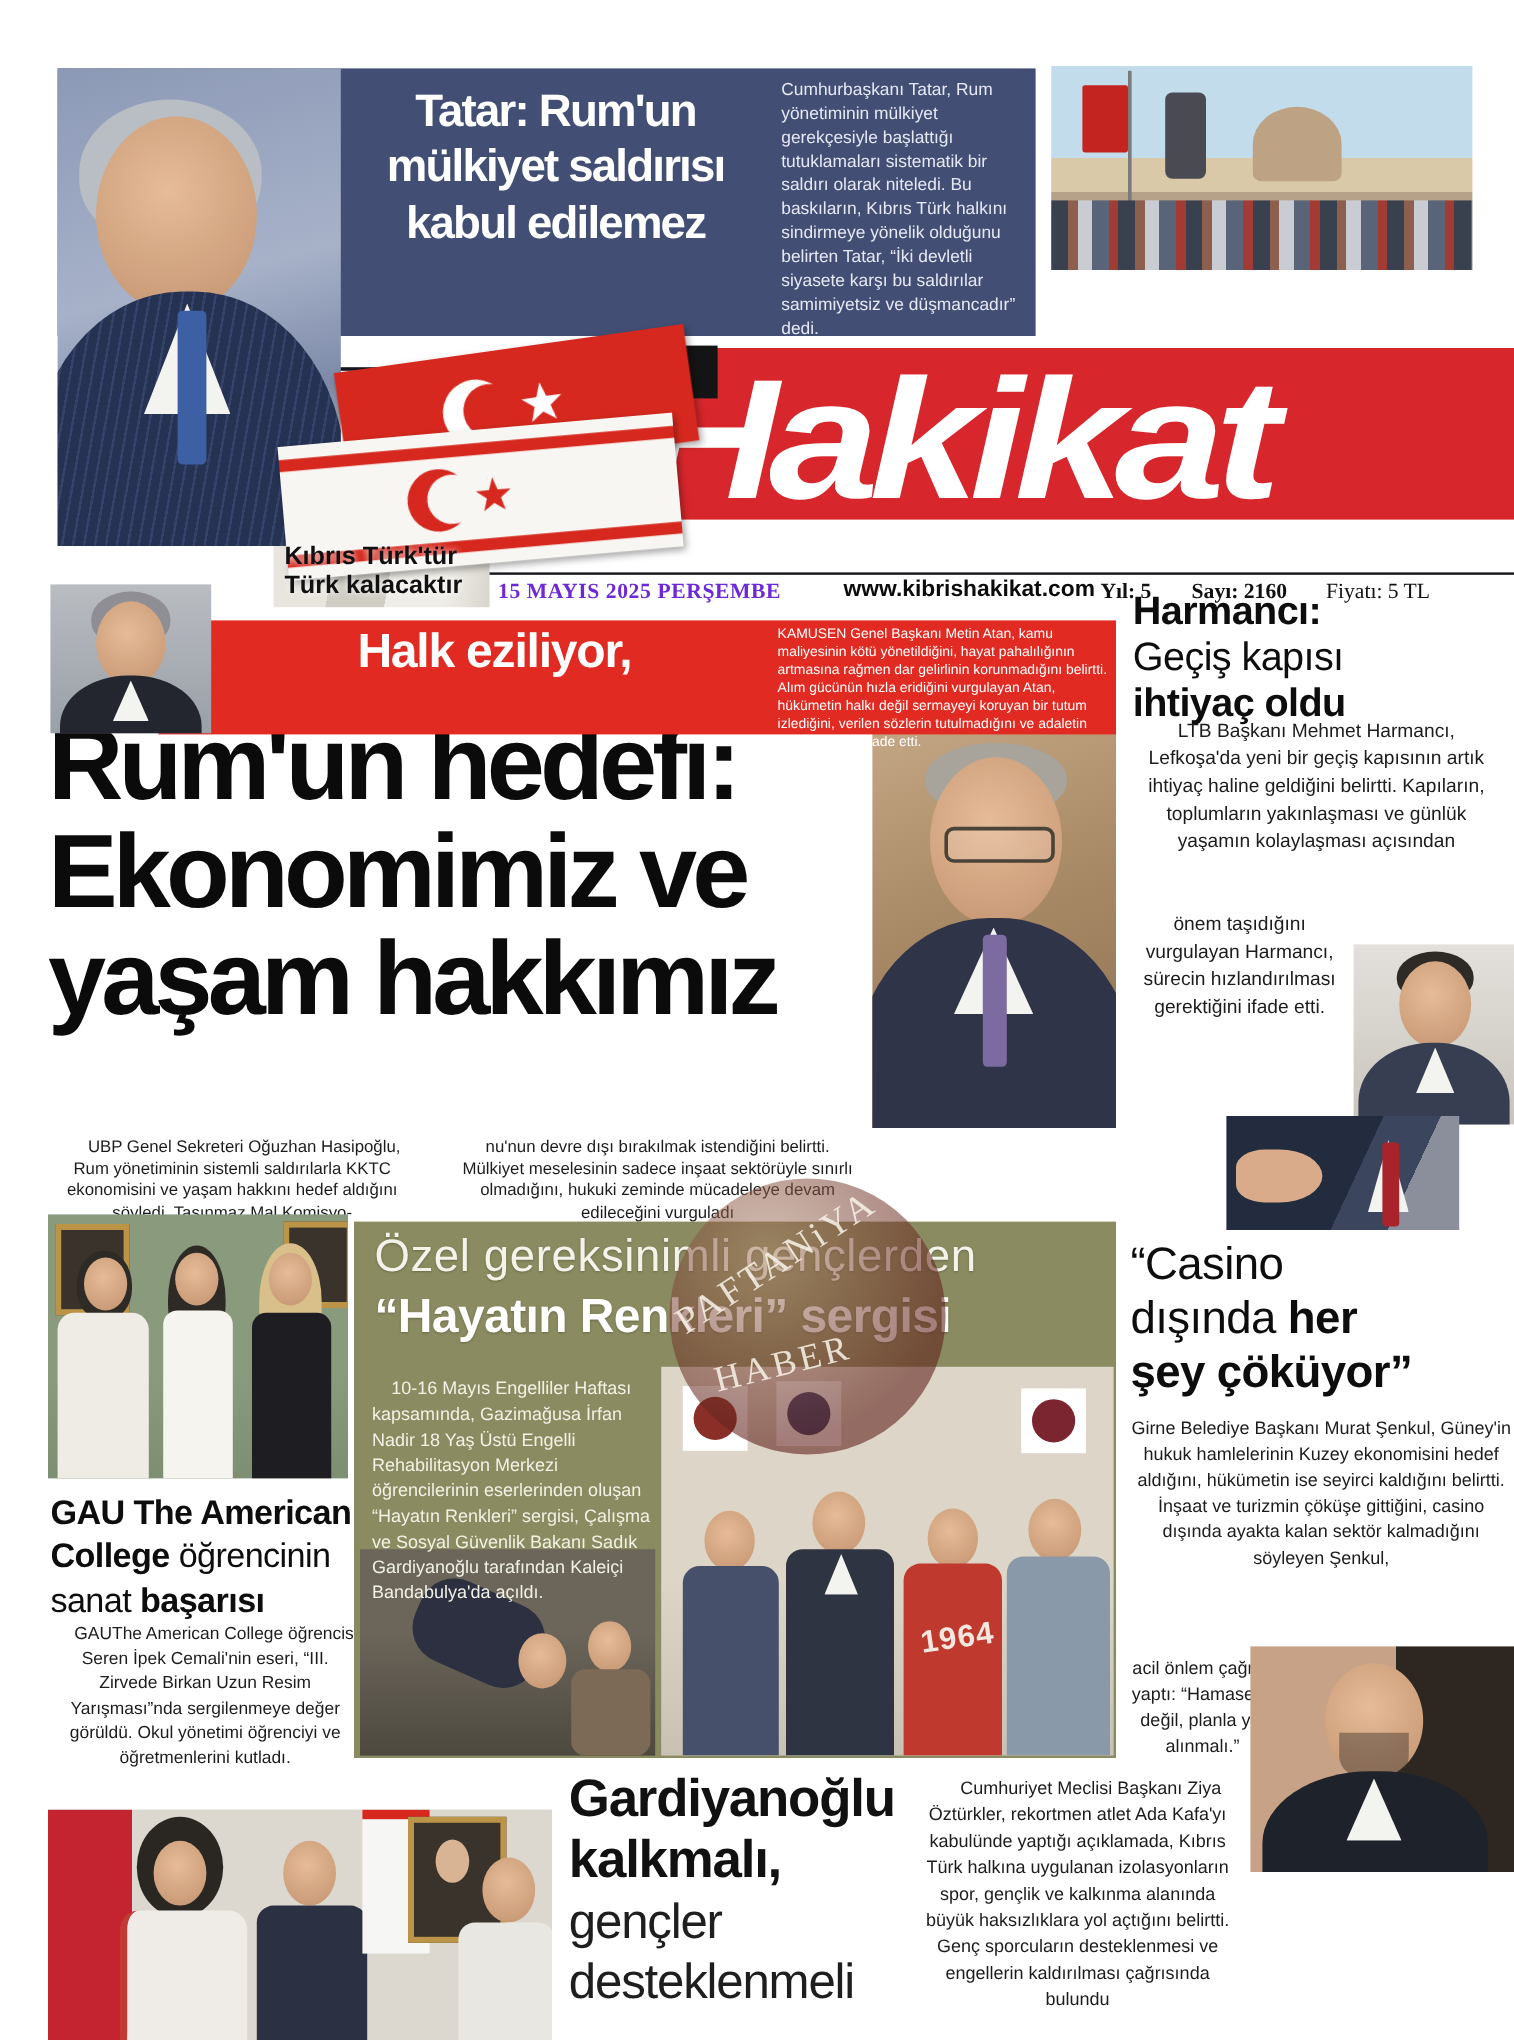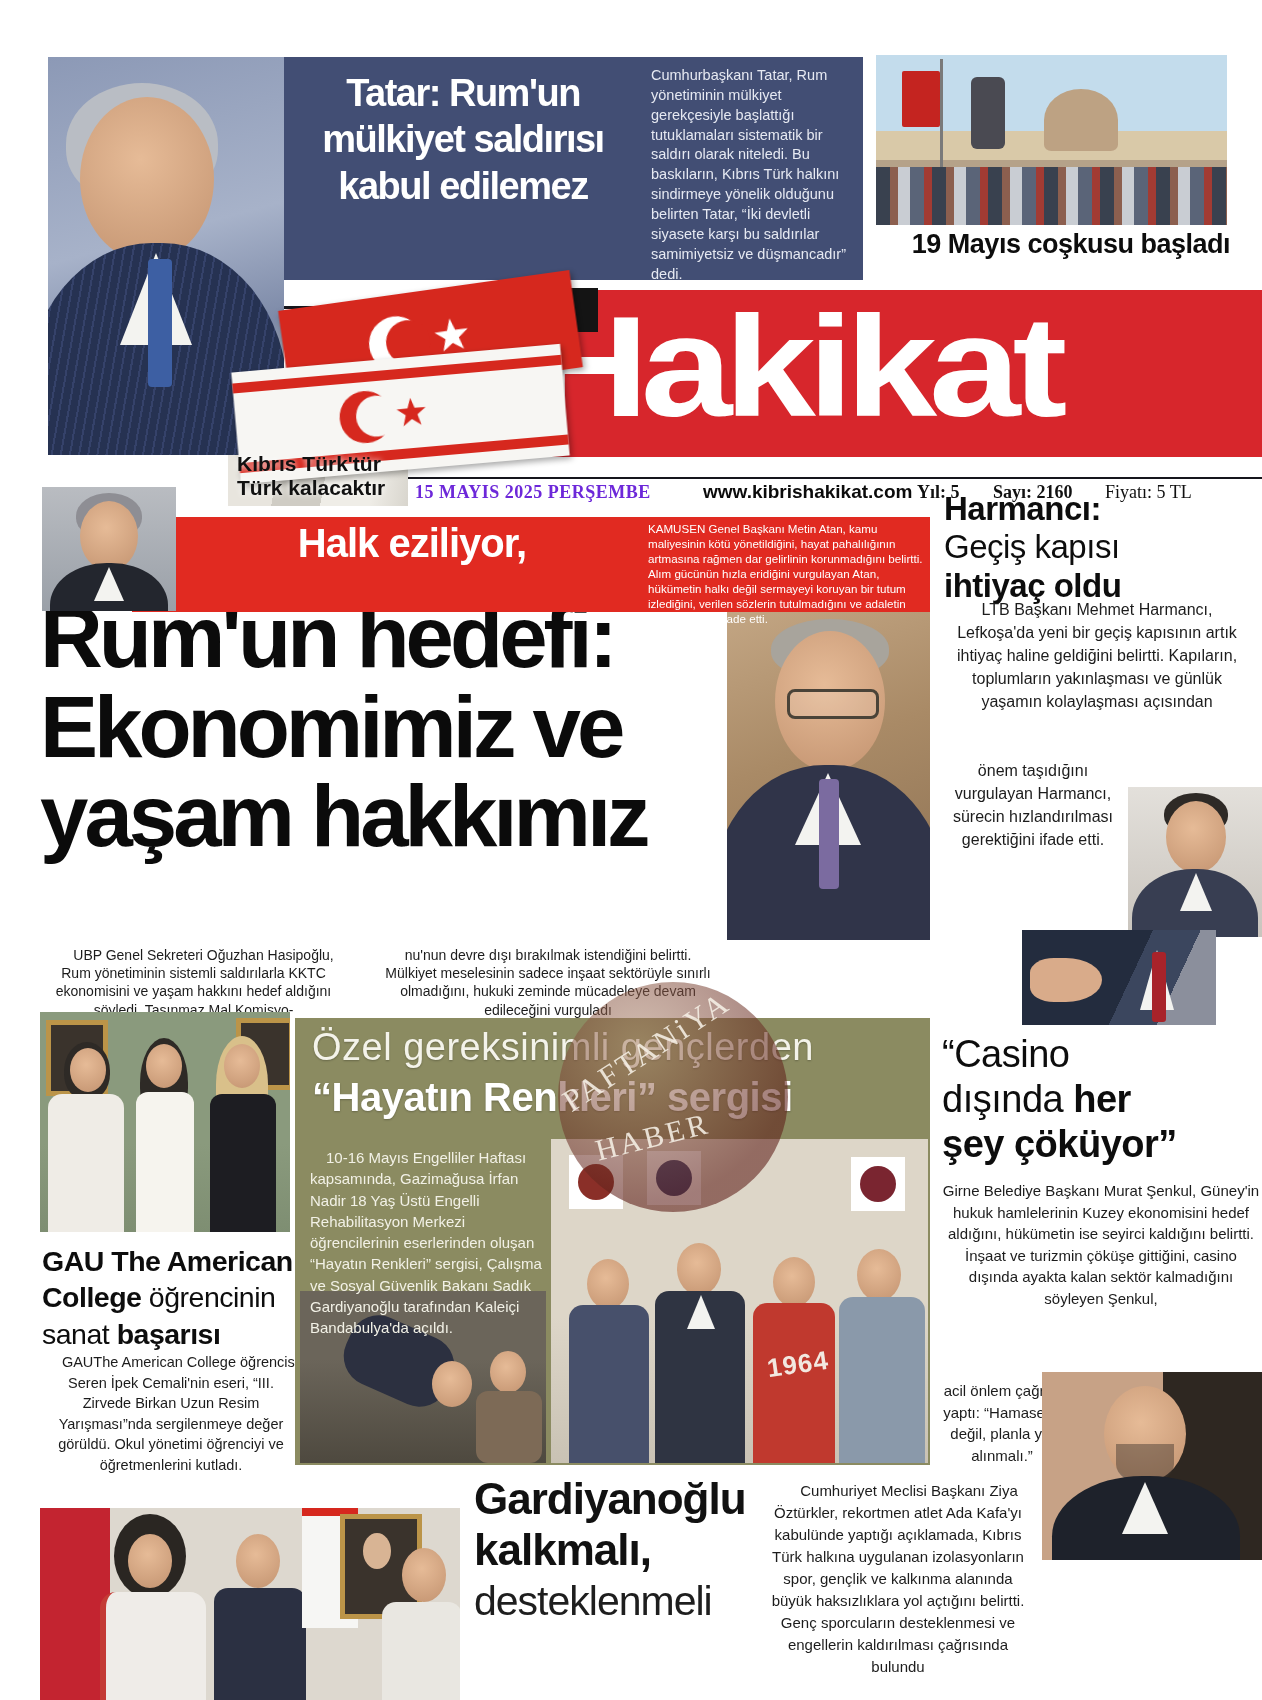--- a/index.html
+++ b/index.html
@@ -50,21 +50,20 @@
 
   <div class="ph" style="left:876px;top:55px;width:351px;height:170px;z-index:2;
               background:linear-gradient(180deg,#c3dcec 0 45%,#d9c9a8 45% 62%,#b5a289 62% 72%,#9aa0ab 72% 100%);">
     <div style="position:absolute;left:168px;top:34px;width:74px;height:62px;border-radius:50% 50% 10% 10%;background:#bda283;"></div>
     <div style="position:absolute;left:95px;top:22px;width:34px;height:72px;background:#4a4a52;border-radius:6px;"></div>
     <div style="position:absolute;left:26px;top:16px;width:38px;height:56px;background:#c42420;border-radius:2px;"></div>
     <div style="position:absolute;left:64px;top:4px;width:3px;height:130px;background:#7a7a7a;"></div>
     <div style="position:absolute;left:0;bottom:0;width:100%;height:58px;
                 background:repeating-linear-gradient(90deg,#39414f 0 14px,#8c5f4f 14px 22px,#c9cdd3 22px 34px,#5a6478 34px 48px,#a23b33 48px 56px);"></div>
   </div>
-  <div class="abs" style="left:818px;top:229px;width:412px;font-size:27px;font-weight:800;letter-spacing:-0.5px;color:#0d0d0d;text-align:right;">19 Mayıs coşkusu başladı</div>
 
   <div class="abs" style="left:120px;top:306px;width:335px;height:3px;background:#15151c;z-index:1;"></div>
 
   <div class="ph" style="left:228px;top:418px;width:180px;height:88px;z-index:1;
               background:linear-gradient(100deg,#e8e5de 0 30%,#cfccc4 30% 55%,#efede7 55% 80%,#d8d5cd 100%);"></div>
 
   <div class="abs" style="left:225px;top:290px;width:400px;height:178px;z-index:4;">
     <svg width="295" height="98" viewBox="0 0 300 100" style="position:absolute;left:58px;top:0;transform:rotate(-8deg);filter:drop-shadow(2px 3px 3px rgba(0,0,0,.35));">
       <rect width="300" height="100" fill="#d6281e"></rect>
       <circle cx="115" cy="50" r="28" fill="#ffffff"></circle>
@@ -77,21 +76,21 @@
       <rect y="91" width="330" height="10" fill="#d6281e"></rect>
       <circle cx="130" cy="56" r="26" fill="#d6281e"></circle>
       <circle cx="141" cy="56" r="20.5" fill="#f7f6f3"></circle>
       <polygon transform="translate(176,56) scale(0.85)" fill="#d6281e" points="0,-18 4.2,-5.8 17.1,-5.6 6.9,2.2 10.6,14.6 0,7.2 -10.6,14.6 -6.9,2.2 -17.1,-5.6 -4.2,-5.8"></polygon>
     </svg>
   </div>
 
   <div class="abs" style="left:452px;top:288px;width:146px;height:44px;background:#141414;z-index:3;"></div>
   <div class="abs" style="left:452px;top:288px;width:52px;height:165px;background:#141414;z-index:3;"></div>
 
-  <div class="abs" style="left:504px;top:290px;width:758px;height:167px;background:#d7262c;z-index:2;">
+  <div class="abs" style="left:504px;top:290px;width:758px;height:143px;background:#d7262c;z-index:2;font-style:italic;">
     <div style="position:absolute;left:26px;top:6px;color:#fff;font-size:142px;font-weight:900;letter-spacing:-7px;line-height:1;
                 transform:scaleX(1.16);transform-origin:left center;">Hakikat</div>
   </div>
 
   <div class="abs" style="left:237px;top:452px;z-index:4;font-size:21px;font-weight:800;line-height:1.16;color:#111;text-shadow:0 0 6px #fff;">
     <div>Kıbrıs Türk'tür</div>
     <div>Türk kalacaktır</div>
   </div>
 
   <div class="abs" style="left:348px;top:477px;width:914px;height:2px;background:#15151c;"></div>
@@ -225,20 +224,21 @@
               background:linear-gradient(90deg,#c7a286 0 55%,#2e2721 55% 100%);">
     <div class="head" style="left:62px;top:14px;width:82px;height:96px;"></div>
     <div style="position:absolute;left:74px;top:72px;width:58px;height:40px;border-radius:0 0 50% 50%;background:rgba(60,50,45,.45);"></div>
     <div class="suit" style="left:10px;top:104px;width:188px;height:86px;background:#1e222b;"></div>
     <div class="shirt" style="left:80px;top:110px;width:46px;height:52px;"></div>
   </div>
 
   <div class="abs" style="left:474px;top:1473px;width:300px;color:#111;letter-spacing:-1px;">
     <div class="b" style="font-size:44px;line-height:1.17;">Gardiyanoğlu</div>
     <div class="b" style="font-size:44px;line-height:1.17;">kalkmalı,</div>
+    <div class="r" style="font-size:41px;line-height:1.22;color:#1e1e1e;">gençler</div>
     <div class="r" style="font-size:41px;line-height:1.22;color:#1e1e1e;">desteklenmeli</div>
   </div>
   <div class="abs bodytxt" style="left:762px;top:1480px;width:272px;font-size:15px;line-height:1.47;text-indent:22px;">Cumhuriyet Meclisi Başkanı Ziya Öztürkler, rekortmen atlet Ada Kafa'yı kabulünde yaptığı açıklamada, Kıbrıs Türk halkına uygulanan izolasyonların spor, gençlik ve kalkınma alanında büyük haksızlıklara yol açtığını belirtti. Genç sporcuların desteklenmesi ve engellerin kaldırılması çağrısında bulundu</div>
 
   <div class="ph" style="left:40px;top:1508px;width:420px;height:192px;background:#ddd8cf;">
     <div style="position:absolute;left:0;top:0;width:70px;height:192px;background:#c32430;"></div>
     <div style="position:absolute;left:74px;top:6px;width:72px;height:84px;border-radius:50%;background:#2a2622;"></div>
     <div class="head" style="left:88px;top:26px;width:44px;height:54px;"></div>
     <div style="position:absolute;left:60px;top:84px;width:100px;height:108px;background:#efece8;border-radius:16px 16px 0 0;border-left:6px solid #c43b35;"></div>
     <div class="head" style="left:196px;top:26px;width:44px;height:54px;"></div>

